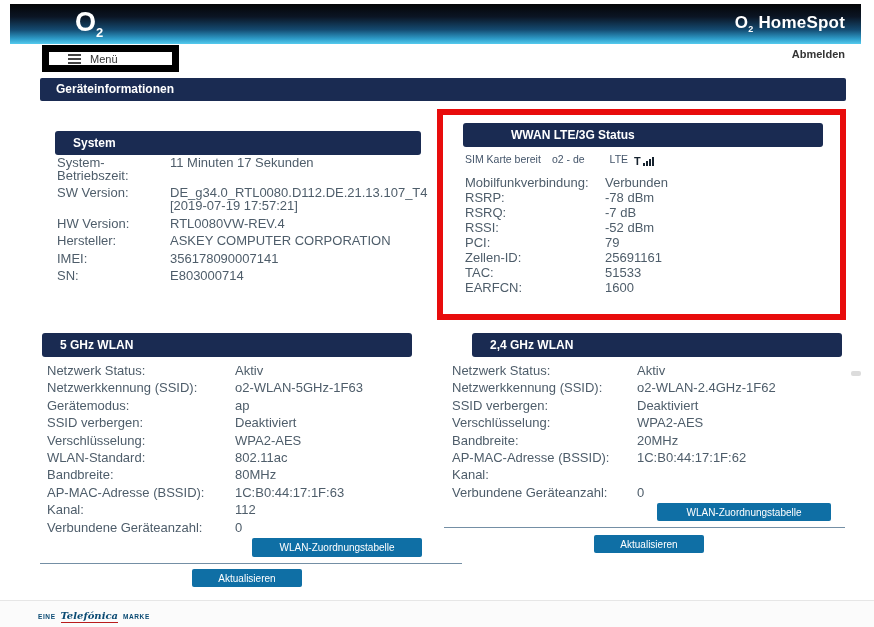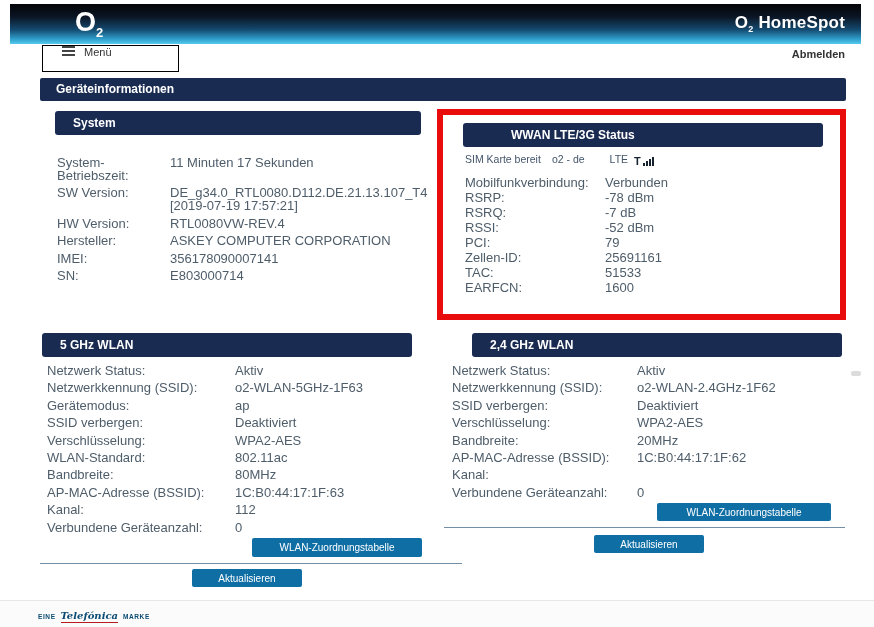--- a/index.html
+++ b/index.html
@@ -13,39 +13,39 @@
     background:linear-gradient(180deg,#040507 0%,#0b1524 32%,#144a70 64%,#2e9cc9 87%,#55cbee 100%);
   }
   .logo { position:absolute; left:65px; top:3px; color:#fff; font-weight:bold; font-size:27px; }
   .logo .sub { font-size:13px; vertical-align:-6px; }
   .brand { position:absolute; right:16px; top:9px; color:#fff; font-weight:bold; font-size:17px; letter-spacing:.2px; }
   .brand .sub { font-size:9px; vertical-align:-4px; }
   .logout { position:absolute; right:29px; top:48px; font-size:11px; font-weight:bold; color:#333; cursor:pointer; }
 
   .menu-btn {
     position:absolute; left:42px; top:45px; width:137px; height:27px;
-    background:#fff; border:1px solid #000000; display:flex; align-items:flex-start; gap:9px;
+    background:#fff; border:7px solid #000000; display:flex; align-items:center; gap:9px;
     padding-left:19px; font-size:11px; color:#333; cursor:pointer;
   }
   .hamburger { display:flex; flex-direction:column; gap:2px; }
   .hamburger span { display:block; width:13px; height:2px; background:#444; }
 
   
   .page-title-bar {
     position:absolute; left:40px; top:78px; width:806px; height:23px;
     background:var(--navy,#1a2b52); border-radius:2px; color:#fff;
     font-size:12px; font-weight:bold; line-height:23px; padding-left:16px;
   }
 
   
   .card-header {
     position:absolute; height:24px; background:var(--navy,#1a2b52); border-radius:3px;
     color:#fff; font-size:12px; font-weight:bold; line-height:24px; padding-left:18px;
   }
-  #system-header { left:55px;  top:111px; width:366px; }
+  #system-header { left:55px;  top:131px; width:366px; }
   #wwan-header   { left:463px; top:123px; width:360px;padding-left:48px; }
   #wlan5-header  { left:42px;  top:333px; width:370px; }
   #wlan24-header { left:472px; top:333px; width:370px; }
 
   
   .rows { position:absolute; font-size:13px; color:#4e5d6a; }
   .row { display:flex; line-height:13px; margin-bottom:4.4px; }
   .row .lbl { flex:none; }
   .row .val { flex:1; }
   #system-rows { left:57px; top:156px; width:390px; }

